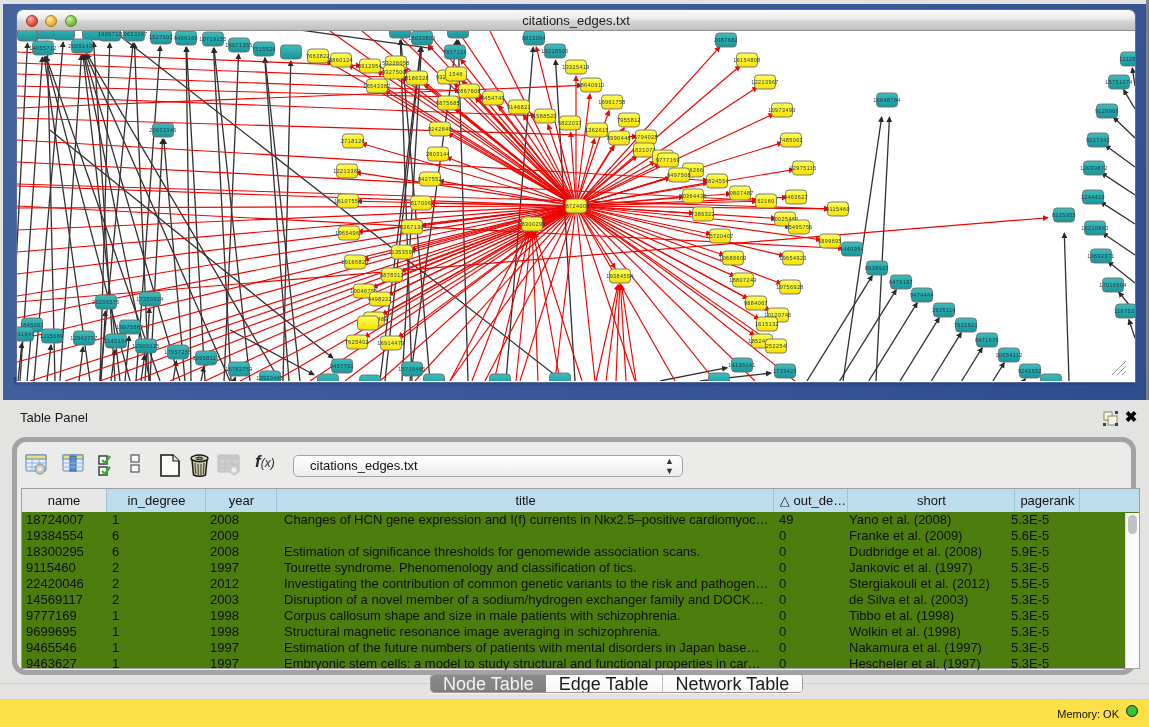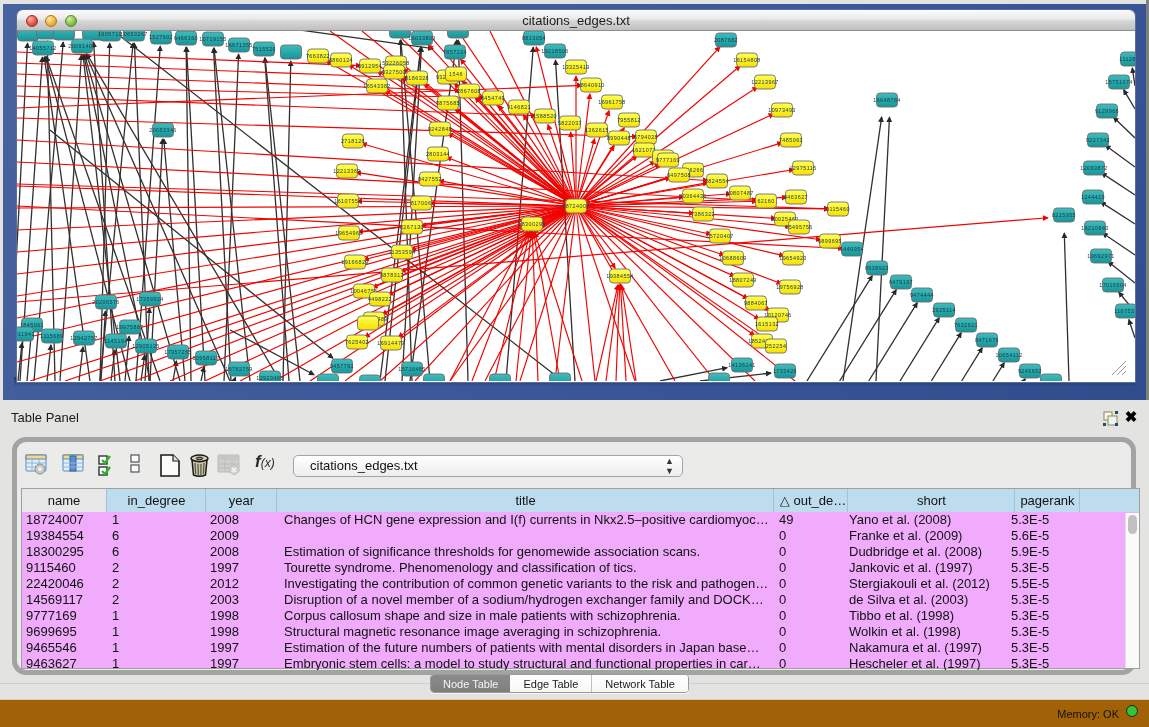--- a/index.html
+++ b/index.html
@@ -7,43 +7,43 @@
 #deskshadow{position:absolute;left:14px;top:377px;width:1121px;height:10px;background:linear-gradient(180deg,rgba(10,25,60,.55),rgba(10,25,60,0))}
 #rstrip{position:absolute;right:0;top:0;width:3px;height:727px;background:#808080}
 #win{position:absolute;left:17px;top:10px;width:1118px;height:372px;border-radius:6px 6px 0 0;box-shadow:0 0 0 1px #5c6f99}
 #titlebar{position:absolute;left:0;top:0;width:100%;height:21px;border-radius:6px 6px 0 0;background:linear-gradient(180deg,#fbfbfb 0%,#ebebeb 42%,#d4d4d4 58%,#c0c0c0 100%);border-bottom:1px solid #8f8f8f;text-align:center;font-size:13px;color:#1c1c1c;line-height:21px}
 .tl{position:absolute;top:5px;width:12px;height:12px;border-radius:50%}
 #tl1{left:9px;background:radial-gradient(circle at 35% 30%,#ffb2a6,#e2554a 55%,#b5352b);border:1px solid #9c2d24}
 #tl2{left:28px;background:radial-gradient(circle at 35% 30%,#ffe9af,#f0b53a 55%,#c9901e);border:1px solid #a87c16}
 #tl3{left:48px;background:radial-gradient(circle at 35% 30%,#d3f0a8,#84c04a 55%,#5f9b31);border:1px solid #578b28}
 #canvas{position:absolute;left:0;top:21px;width:1118px;height:351px;background:#fff;overflow:hidden}
 #tablepanel{position:absolute;left:0;top:400px;width:1149px;height:327px;background:#e3e3e2}
-#tptitle{position:absolute;left:0;top:4px;width:1146px;height:28px;background:#e3e3e2;font-size:13px;color:#1a1a1a;line-height:28px;padding-left:11px}
+#tptitle{position:absolute;left:0;top:4px;width:1146px;height:28px;background:#e3e3e2;font-size:13px;color:#1a1a1a;line-height:28px;padding-left:20px}
 #floatico{position:absolute;left:1103px;top:11px;width:15px;height:15px}
 #closeico{position:absolute;left:1122px;top:8px;width:18px;height:18px;font-size:15px;font-weight:bold;color:#000;line-height:18px;text-align:center}
 #innerpanel{position:absolute;left:12px;top:37px;width:1124px;height:238px;background:#ebebea;border:5px solid #a3a3a3;border-radius:14px}
 .ticon{position:absolute;top:12px}
 #combo{position:absolute;left:276px;top:13px;width:390px;height:22px;border:1px solid #a4a4a4;border-radius:5px;background:linear-gradient(180deg,#ffffff,#ededed);font-size:13px;color:#111;line-height:20px;padding-left:16px}
 #combo .arr{position:absolute;right:8px;top:0;font-size:9px;color:#333;line-height:10px}
-#tbl{position:absolute;left:4px;top:46px;width:1119px;height:181px;background:#f0abfc;border:1px solid #9f9f9f;font-size:13px;color:#111}
+#tbl{position:absolute;left:4px;top:46px;width:1119px;height:181px;background:#4d7c0f;border:1px solid #9f9f9f;font-size:13px;color:#111}
 #thead{position:absolute;left:0;top:0;width:1117px;height:23px;background:#bddcee}
 #thead div{position:absolute;top:0;height:23px;line-height:23px;text-align:center;border-right:1px solid #9ec3d8;overflow:hidden}
 #tbody{position:absolute;left:0;top:23px;width:1100px;height:158px;overflow:hidden}
 .tr{position:relative;height:16px;line-height:16px;white-space:nowrap}
 .tr div{position:absolute;top:0;overflow:hidden}
 .c0{left:4px;width:95px} .c1{left:90px;width:95px} .c2{left:188px;width:70px}
 .c3{left:262px;width:495px} .c4{left:757px;width:70px} .c5{left:827px;width:166px;} .c6{left:989px;width:100px}
 #vscroll{position:absolute;left:1103px;top:24px;width:14px;height:155px;background:#fafafa;border-left:1px solid #e0e0e0}
 #vthumb{position:absolute;left:2px;top:2px;width:9px;height:19px;background:#c1c1c1;border-radius:5px}
 #tabs{position:absolute;left:430px;top:274px;height:19px;border:1px solid #9a9a9a;border-radius:4px;overflow:hidden;background:#fff;box-shadow:0 1px 0 rgba(255,255,255,.7)}
-.tab{float:left;height:29px;line-height:18px;font-size:11px;padding:0 13px;color:#1a1a1a;background:linear-gradient(180deg,#ffffff,#f1f1f1)}
+.tab{float:left;height:29px;line-height:18px;font-size:18px;padding:0 13px;color:#1a1a1a;background:linear-gradient(180deg,#ffffff,#f1f1f1)}
 #tab1{background:linear-gradient(180deg,#8b8b8b,#757575);color:#f4f4f4;padding:0 12px}
 .tsep{float:left;width:1px;height:19px;background:#bfbfbf}
 #tabline{position:absolute;left:0;top:283px;width:1149px;height:1px;background:#cfcfcf}
-#status{position:absolute;left:0;top:299px;width:1149px;height:28px;background:#a16207;border-top:1px solid #cdcdcd}
+#status{position:absolute;left:0;top:299px;width:1149px;height:28px;background:#fde047;border-top:1px solid #cdcdcd}
 #mem{position:absolute;right:30px;top:8px;font-size:11px;color:#111}
 #memdot{position:absolute;right:11px;top:5px;width:12px;height:12px;border-radius:50%;background:#35c435;border:1.5px solid #222}
 </style></head><body>
 <div id="page">
   <div id="desk"></div>
     <div id="deskshadow"></div>
     <div id="rstrip"></div>
   <div id="win">
     <div id="titlebar">citations_edges.txt</div>
     <div class="tl" id="tl1"></div>

